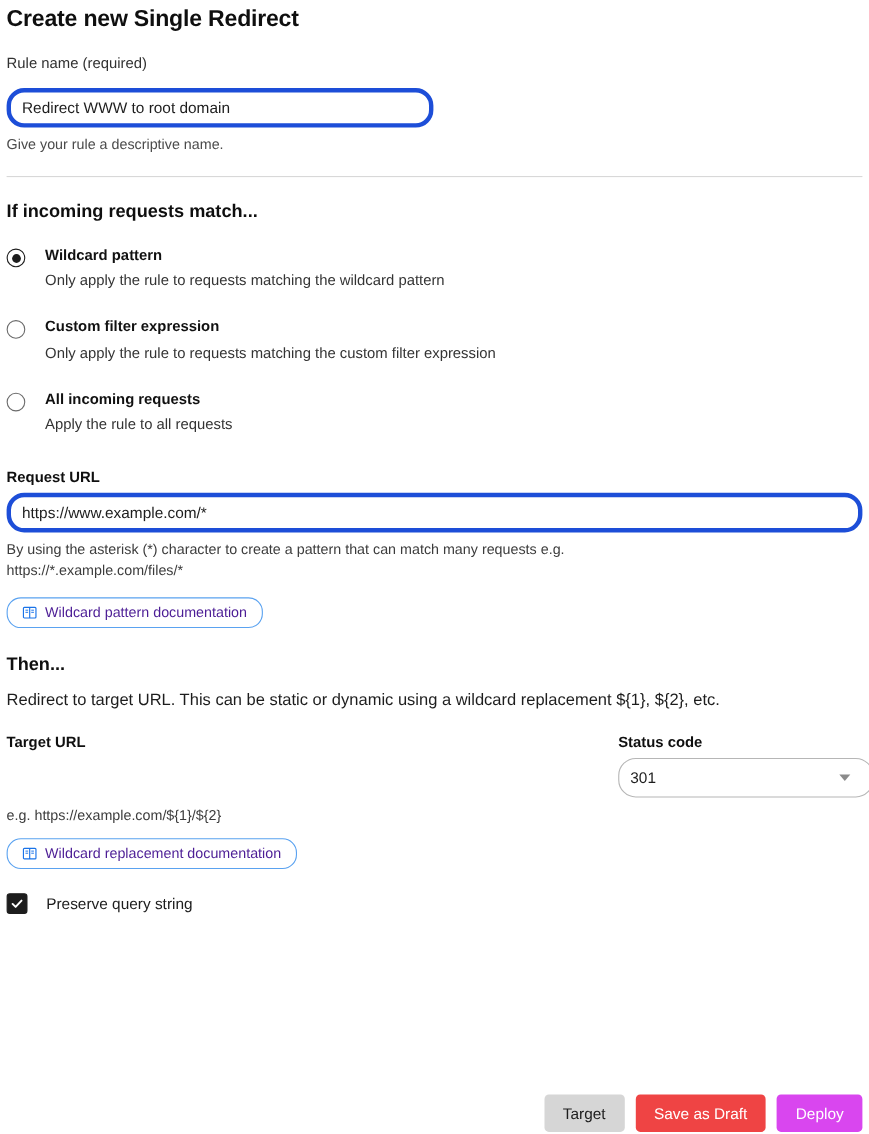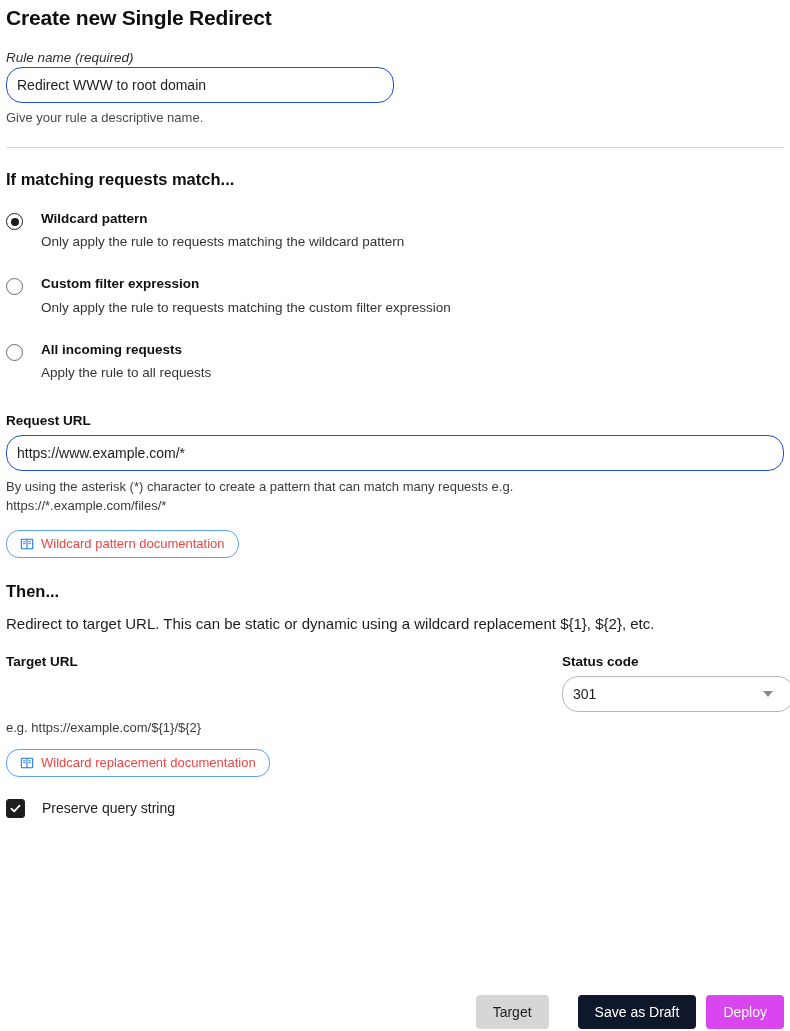--- a/index.html
+++ b/index.html
@@ -27,28 +27,27 @@
     font-weight: bold;
     color: #0f0f0f;
     margin: 6px 0 0 0;
     letter-spacing: -0.2px;
   }
 
   .field-label {
     font-size: 13.5px;
     color: #313131;
     margin-top: 20px;
-    margin-bottom: 2px;
-    font-style: italic;
+    margin-bottom: 15px;
   }
 
   .text-input {
     box-sizing: border-box;
     height: 36px;
-    border: 1px solid #1d4ed8;
+    border: 4px solid #1d4ed8;
     border-radius: 16px;
     background: #fff;
     font-size: 14px;
     font-family: "Liberation Sans", sans-serif;
     color: #1d1d1d;
     padding: 0 10px;
     outline: none;
   }
   .text-input::placeholder { color: #8a8a8a; }
 
@@ -137,21 +136,21 @@
   }
 
   .doc-pill {
     display: inline-flex;
     align-items: center;
     gap: 7px;
     height: 26px;
     padding: 0 13px;
     border: 1px solid #5aa2f0;
     border-radius: 13px;
-    color: #ef4444;
+    color: #4c1d95;
     font-size: 13px;
     background: #fff;
     margin-top: 14px;
     cursor: pointer;
     white-space: nowrap;
   }
   .doc-pill .bookicon { display: inline-flex; }
 
   .then-title {
     font-size: 16.5px;
@@ -253,43 +252,42 @@
     font-family: "Liberation Sans", sans-serif;
     border: none;
     cursor: pointer;
     padding: 0 17px;
   }
   .btn-cancel {
     background: #d6d6d6;
     color: #1d1d1d;
   }
   .btn-draft {
-    background: #0f172a;
+    background: #ef4444;
     color: #ffffff;
-    margin-left: 19px;
   }
   .btn-deploy {
     background: #d946ef;
     color: #ffffff;
   }
 </style>
 </head>
 <body>
 
 <div class="page">
 
   <h1 class="page-title">Create new Single Redirect</h1>
 
   <div class="field-label">Rule name (required)</div>
   <input class="text-input rule-name-input" type="text" value="Redirect WWW to root domain" style="">
   <div class="helper-text">Give your rule a descriptive name.</div>
 
   <hr class="divider">
 
-  <div class="section-title">If matching requests match...</div>
+  <div class="section-title">If incoming requests match...</div>
 
   <div class="radio-group">
 
     <div class="radio-row">
       <span class="radio-outer checked"></span>
       <span class="radio-texts">
         <span class="radio-title">Wildcard pattern</span>
         <span class="radio-desc">Only apply the rule to requests matching the wildcard pattern</span>
       </span>
     </div>

